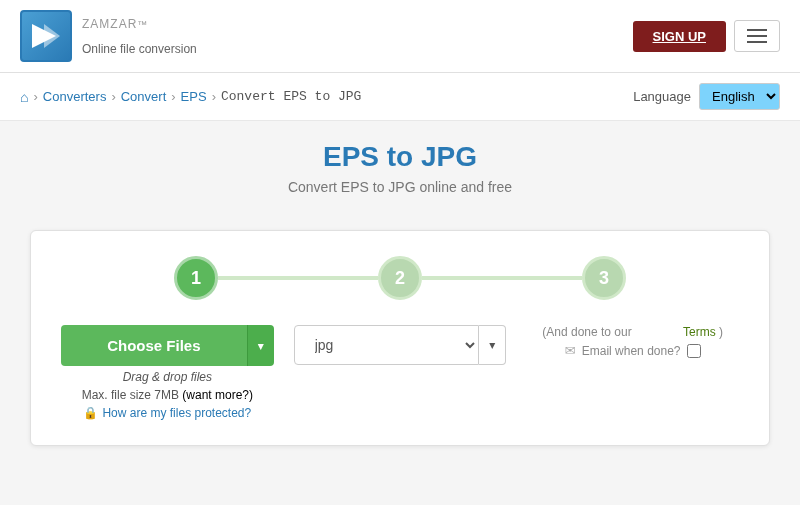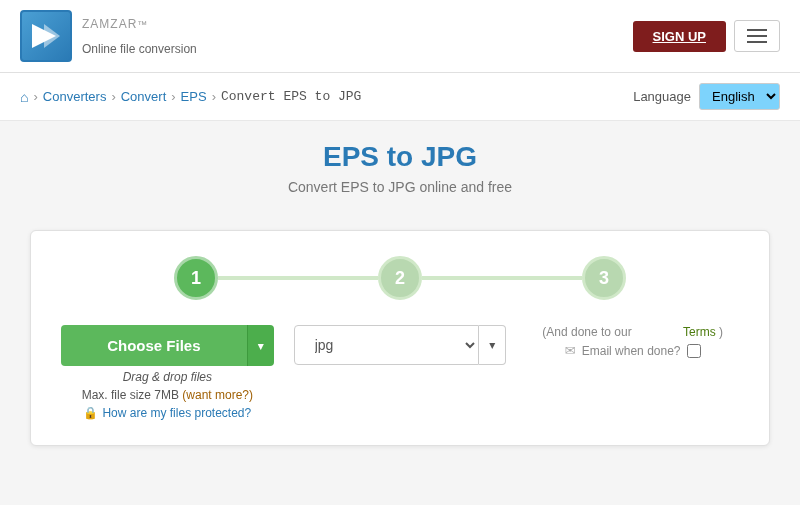--- a/index.html
+++ b/index.html
@@ -195,21 +195,21 @@
       background: #4cae4c;
       color: #fff;
       border: none;
       border-radius: 0 4px 4px 0;
       cursor: pointer;
       font-size: 12px;
       border-left: 1px solid #3d9a3d;
     }
     .drag-drop-text { font-size: 12px; color: #555; text-align: center; font-style: italic; }
     .file-size-text { font-size: 12px; color: #555; text-align: center; }
-    .file-size-text a { color: #a16207; text-decoration: none; }
+    .file-size-text a { color: #000000; text-decoration: none; }
     .file-protect-text {
       font-size: 12px;
       color: #2a7ab5;
       text-align: center;
       text-decoration: none;
       display: flex;
       align-items: center;
       gap: 4px;
     }
 

